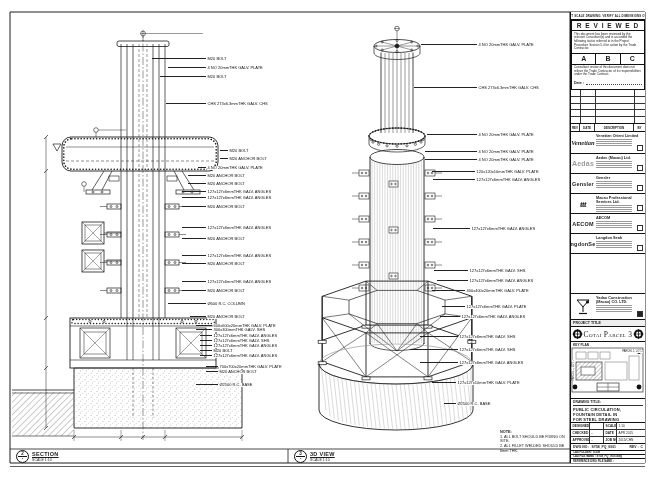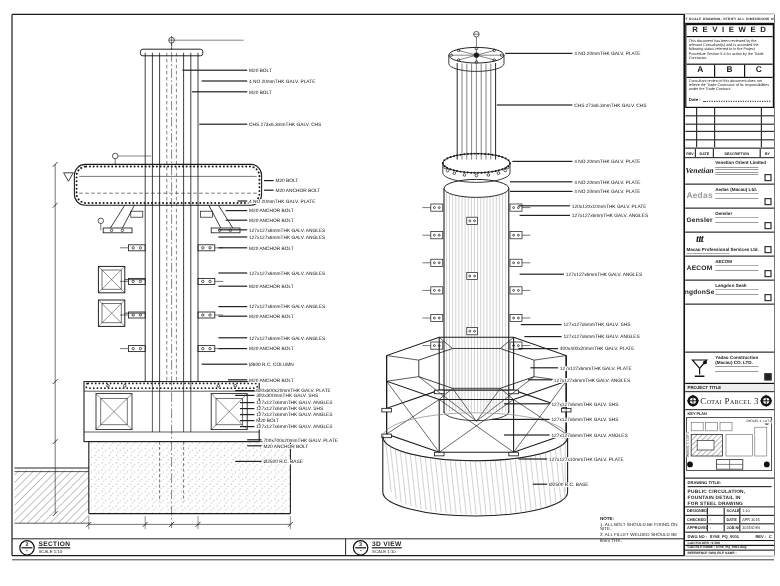--- a/index.html
+++ b/index.html
@@ -708,21 +708,21 @@
         <div class="co" style="height: 20px;">
           <div class="co-logo">
             <span class="logo-bold">Gensler</span>
           </div>
           <div class="co-body">
             <div class="co-name">Gensler</div>
             <div class="addr"></div>
           </div>
           <span class="chk"></span>
         </div>
-        <div class="co" style="height: 20px; flex-direction: column;">
+        <div class="co" style="height: 20px;">
           <div class="co-logo">
             <span class="logo-italic">ttt</span>
           </div>
           <div class="co-body">
             <div class="co-name">Macau Professional Services Ltd.</div>
             <div class="addr"></div>
           </div>
           <span class="chk"></span>
         </div>
         <div class="co" style="height: 20px;">

